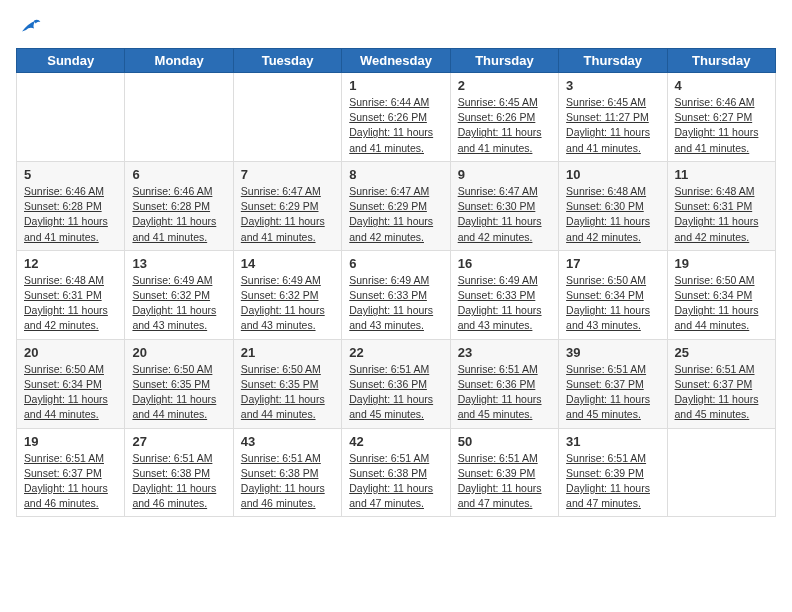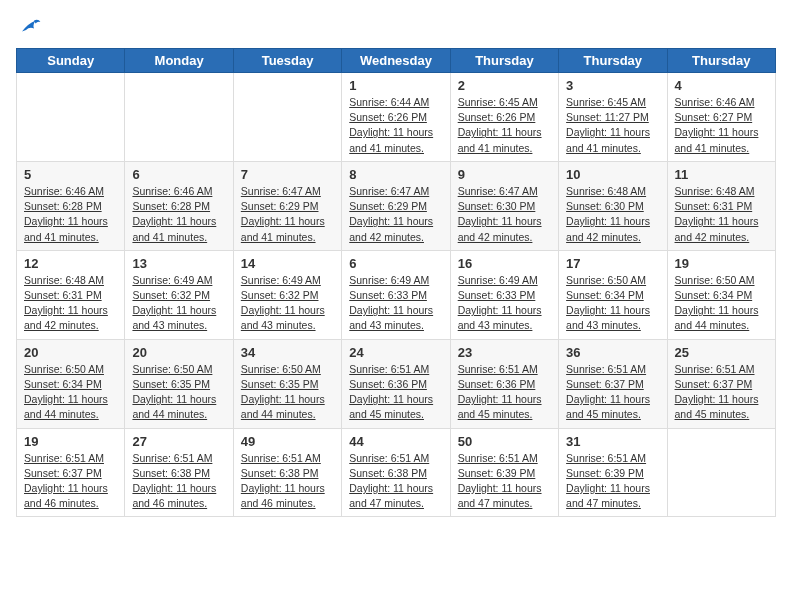--- a/index.html
+++ b/index.html
@@ -252,39 +252,39 @@
 Sunset: 6:34 PM
 Daylight: 11 hours and 44 minutes.</div>
         </td>
         <td>
           <span class="day-number">20</span>
           <div class="day-info">Sunrise: 6:50 AM
 Sunset: 6:35 PM
 Daylight: 11 hours and 44 minutes.</div>
         </td>
         <td>
-          <span class="day-number">34</span>
+          <span class="day-number">21</span>
           <div class="day-info">Sunrise: 6:50 AM
 Sunset: 6:35 PM
 Daylight: 11 hours and 44 minutes.</div>
         </td>
         <td>
-          <span class="day-number">24</span>
+          <span class="day-number">22</span>
           <div class="day-info">Sunrise: 6:51 AM
 Sunset: 6:36 PM
 Daylight: 11 hours and 45 minutes.</div>
         </td>
         <td>
           <span class="day-number">23</span>
           <div class="day-info">Sunrise: 6:51 AM
 Sunset: 6:36 PM
 Daylight: 11 hours and 45 minutes.</div>
         </td>
         <td>
-          <span class="day-number">36</span>
+          <span class="day-number">39</span>
           <div class="day-info">Sunrise: 6:51 AM
 Sunset: 6:37 PM
 Daylight: 11 hours and 45 minutes.</div>
         </td>
         <td>
           <span class="day-number">25</span>
           <div class="day-info">Sunrise: 6:51 AM
 Sunset: 6:37 PM
 Daylight: 11 hours and 45 minutes.</div>
         </td>
@@ -296,27 +296,27 @@
 Sunset: 6:37 PM
 Daylight: 11 hours and 46 minutes.</div>
         </td>
         <td>
           <span class="day-number">27</span>
           <div class="day-info">Sunrise: 6:51 AM
 Sunset: 6:38 PM
 Daylight: 11 hours and 46 minutes.</div>
         </td>
         <td>
-          <span class="day-number">49</span>
+          <span class="day-number">43</span>
           <div class="day-info">Sunrise: 6:51 AM
 Sunset: 6:38 PM
 Daylight: 11 hours and 46 minutes.</div>
         </td>
         <td>
-          <span class="day-number">44</span>
+          <span class="day-number">42</span>
           <div class="day-info">Sunrise: 6:51 AM
 Sunset: 6:38 PM
 Daylight: 11 hours and 47 minutes.</div>
         </td>
         <td>
           <span class="day-number">50</span>
           <div class="day-info">Sunrise: 6:51 AM
 Sunset: 6:39 PM
 Daylight: 11 hours and 47 minutes.</div>
         </td>

